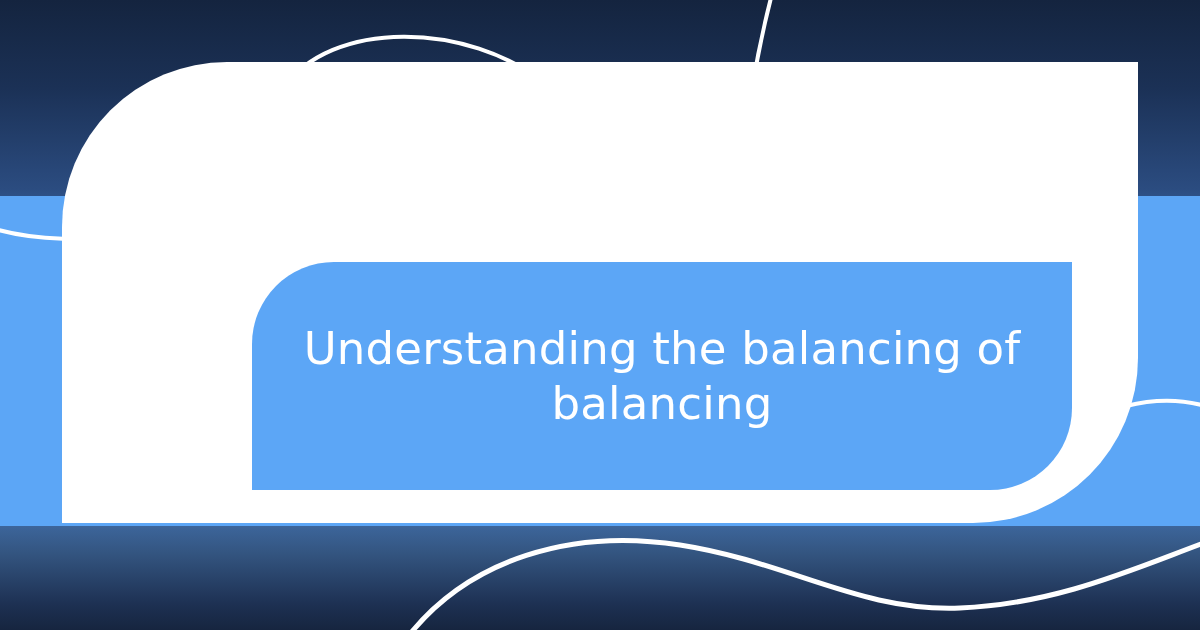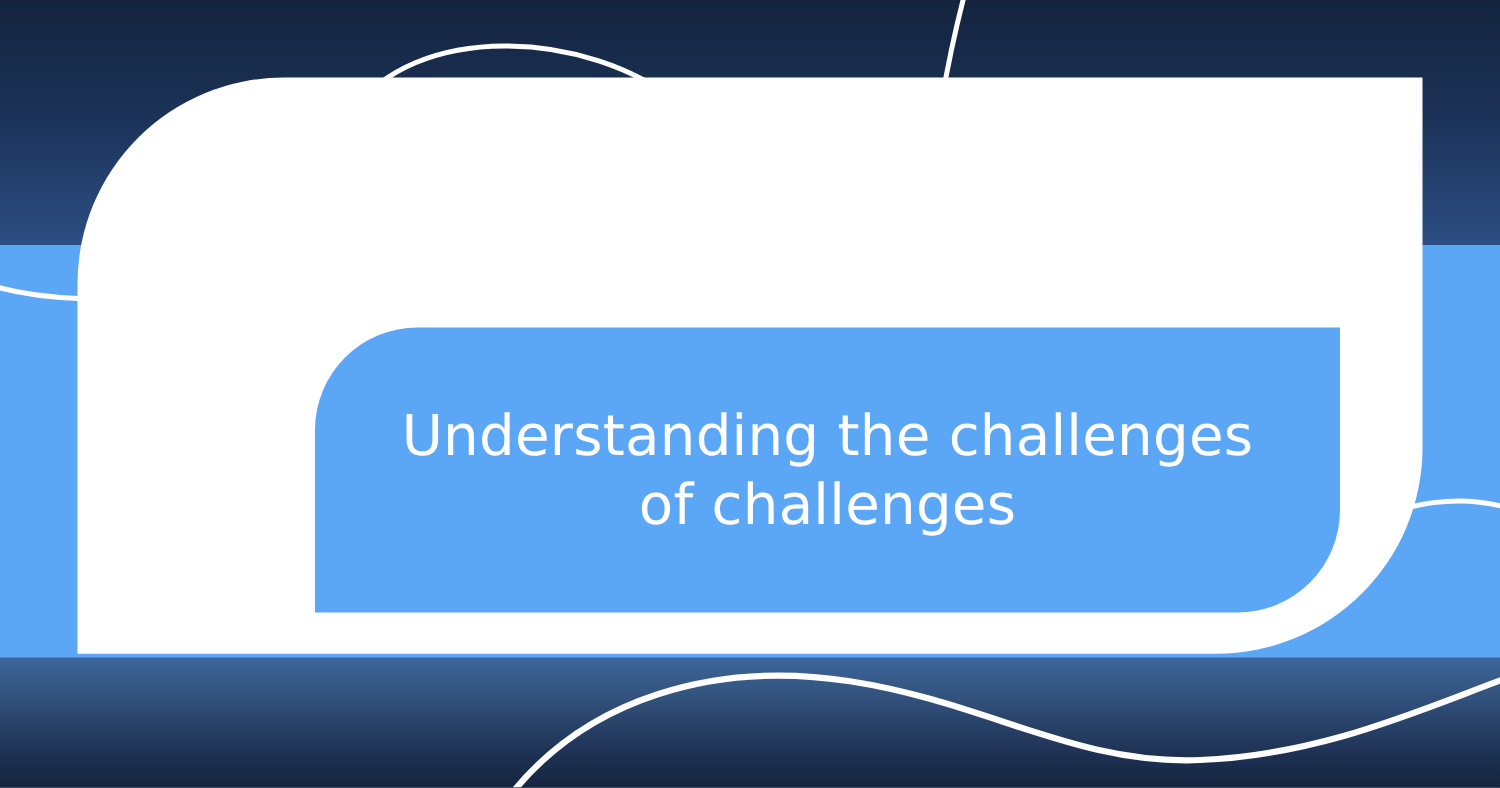--- a/index.html
+++ b/index.html
@@ -105,17 +105,17 @@
     <path d="M -8 228 C 30 240, 90 243, 150 233" fill="none" stroke="#ffffff" stroke-width="4" stroke-linecap="round"></path>
 
     <path d="M 1126 406 C 1158 398, 1188 400, 1212 408" fill="none" stroke="#ffffff" stroke-width="4" stroke-linecap="round"></path>
 
     <path d="M 410 634 C 470 560, 570 528, 680 545 C 790 562, 860 612, 960 608 C 1060 604, 1140 566, 1212 540" fill="none" stroke="#ffffff" stroke-width="5" stroke-linecap="round"></path>
   </svg>
 
   <div id="card">
 
     <div id="title-panel">
-      <h1 id="title-text">Understanding the challenges of challenges</h1>
+      <h1 id="title-text">Understanding the balancing of balancing</h1>
     </div>
 
   </div>
 </div>
 
 </body></html>

